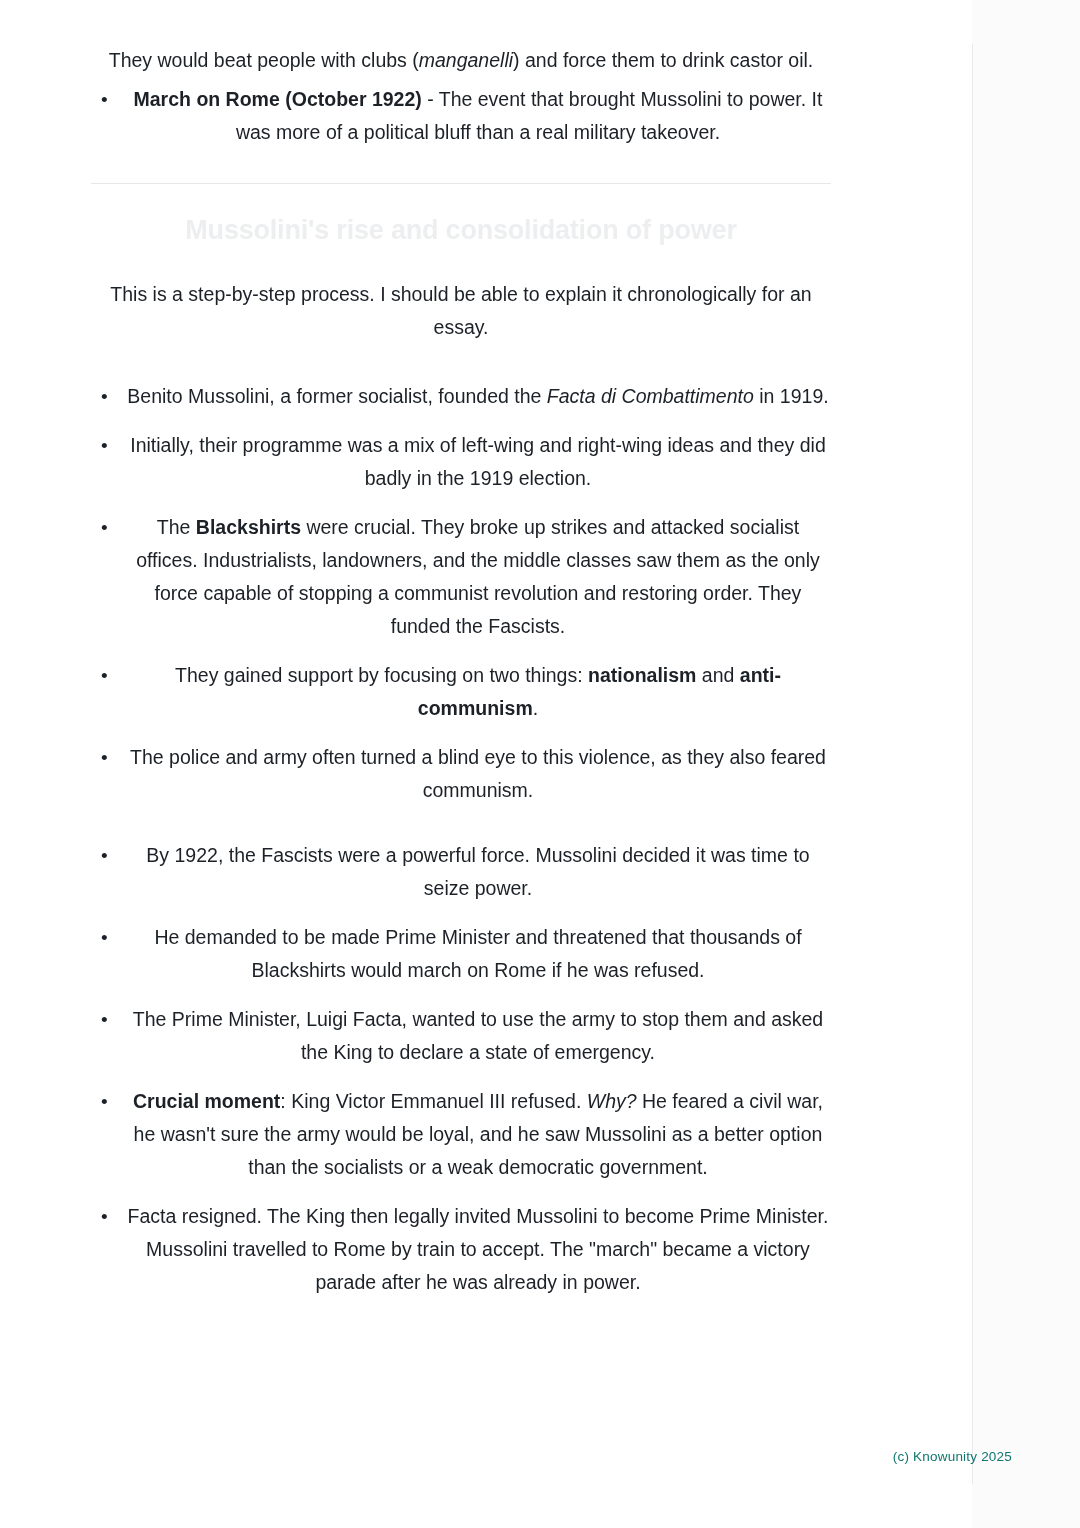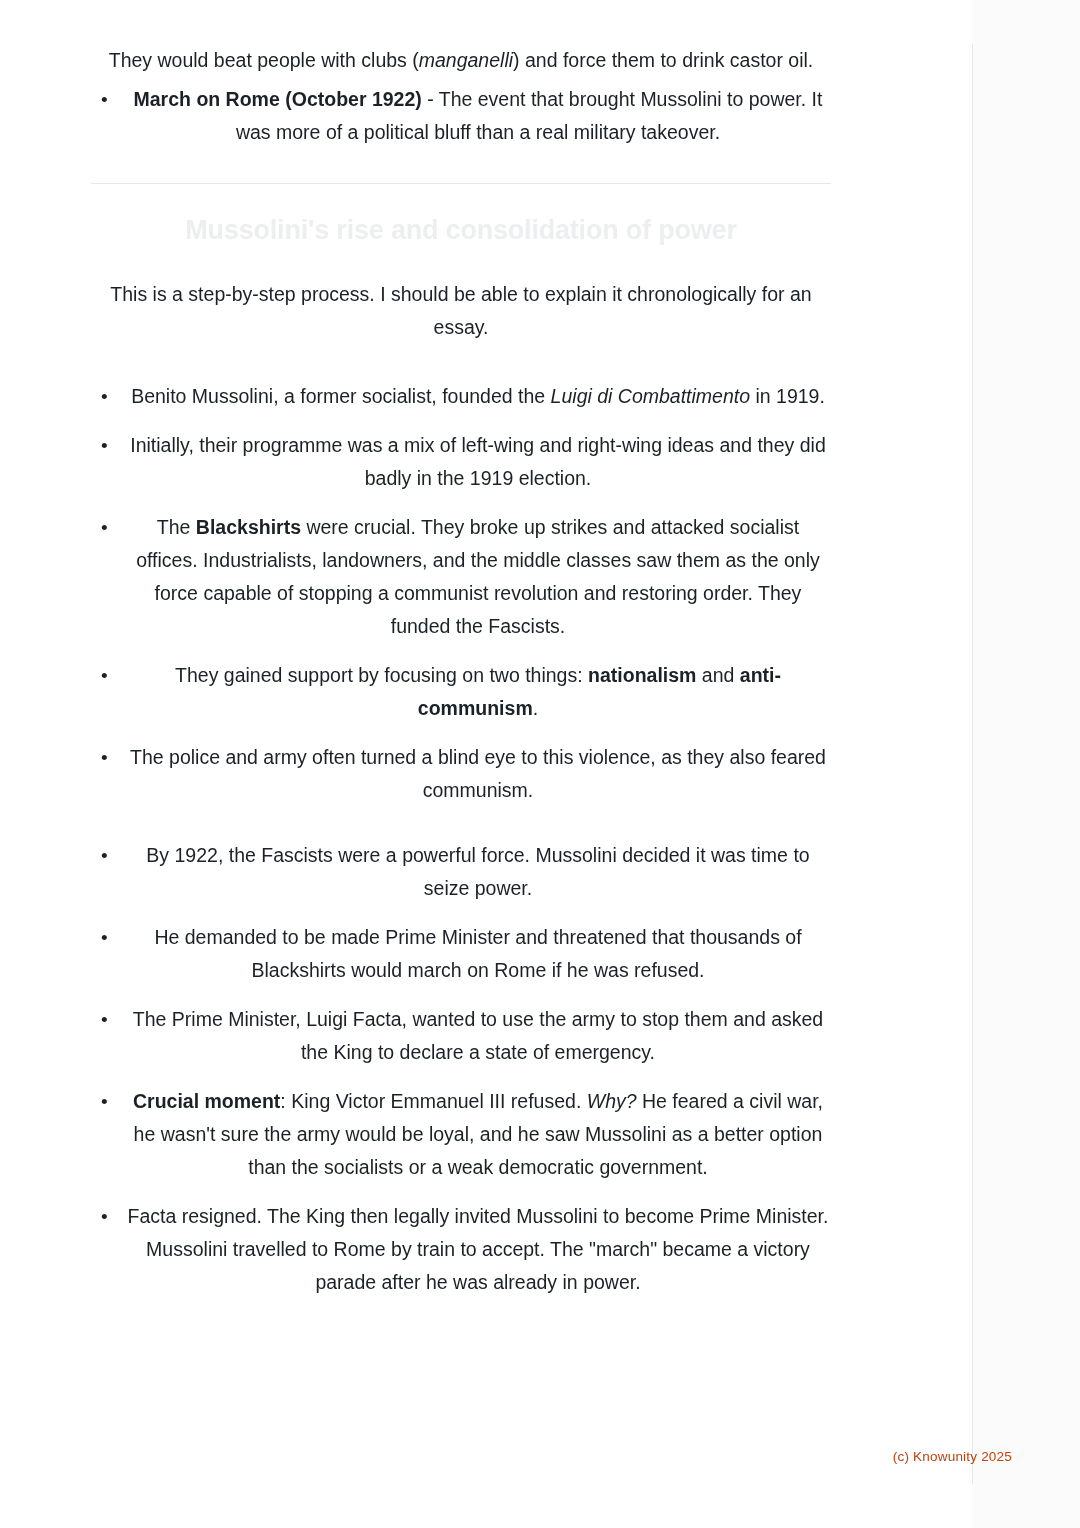--- a/index.html
+++ b/index.html
@@ -95,21 +95,21 @@
     line-height: 30px;
     font-weight: 700;
     margin: 0 0 26px 0;
   }
   .block { margin-bottom: 32px; }
   .watermark {
     position: absolute;
     right: 68px;
     bottom: 64px;
     font-size: 13.5px;
-    color: #c2410c;
+    color: #0f766e;
     letter-spacing: 0.2px;
   }
 </style>
 </head>
 <body>
 
 <div class="page">
 
   <div class="right-rail"></div>
   <div class="rail-line"></div>
@@ -123,21 +123,21 @@
     </ul>
 
     <hr class="divider">
 
     <h2 class="section-heading">Mussolini's rise and consolidation of power</h2>
 
     <p class="lead">This is a step-by-step process. I should be able to explain it chronologically for an essay.</p>
 
 
     <ul class="block">
-      <li><span>Benito Mussolini, a former socialist, founded the </span><i>Luigi di Combattimento</i><span> in 1919.</span></li>
+      <li><span>Benito Mussolini, a former socialist, founded the </span><i>Facta di Combattimento</i><span> in 1919.</span></li>
       <li><span>Initially, their programme was a mix of left-wing and right-wing ideas and they did badly in the 1919 election.</span></li>
       <li><span>The </span><b>Blackshirts</b><span> were crucial. They broke up strikes and attacked socialist offices. Industrialists, landowners, and the middle classes saw them as the only force capable of stopping a communist revolution and restoring order. They funded the Fascists.</span></li>
       <li><span>They gained support by focusing on two things: </span><b>nationalism</b><span> and </span><b>anti-communism</b><span>.</span></li>
       <li><span>The police and army often turned a blind eye to this violence, as they also feared communism.</span></li>
     </ul>
 
 
     <ul>
       <li><span>By 1922, the Fascists were a powerful force. Mussolini decided it was time to seize power.</span></li>
       <li><span>He demanded to be made Prime Minister and threatened that thousands of Blackshirts would march on Rome if he was refused.</span></li>

